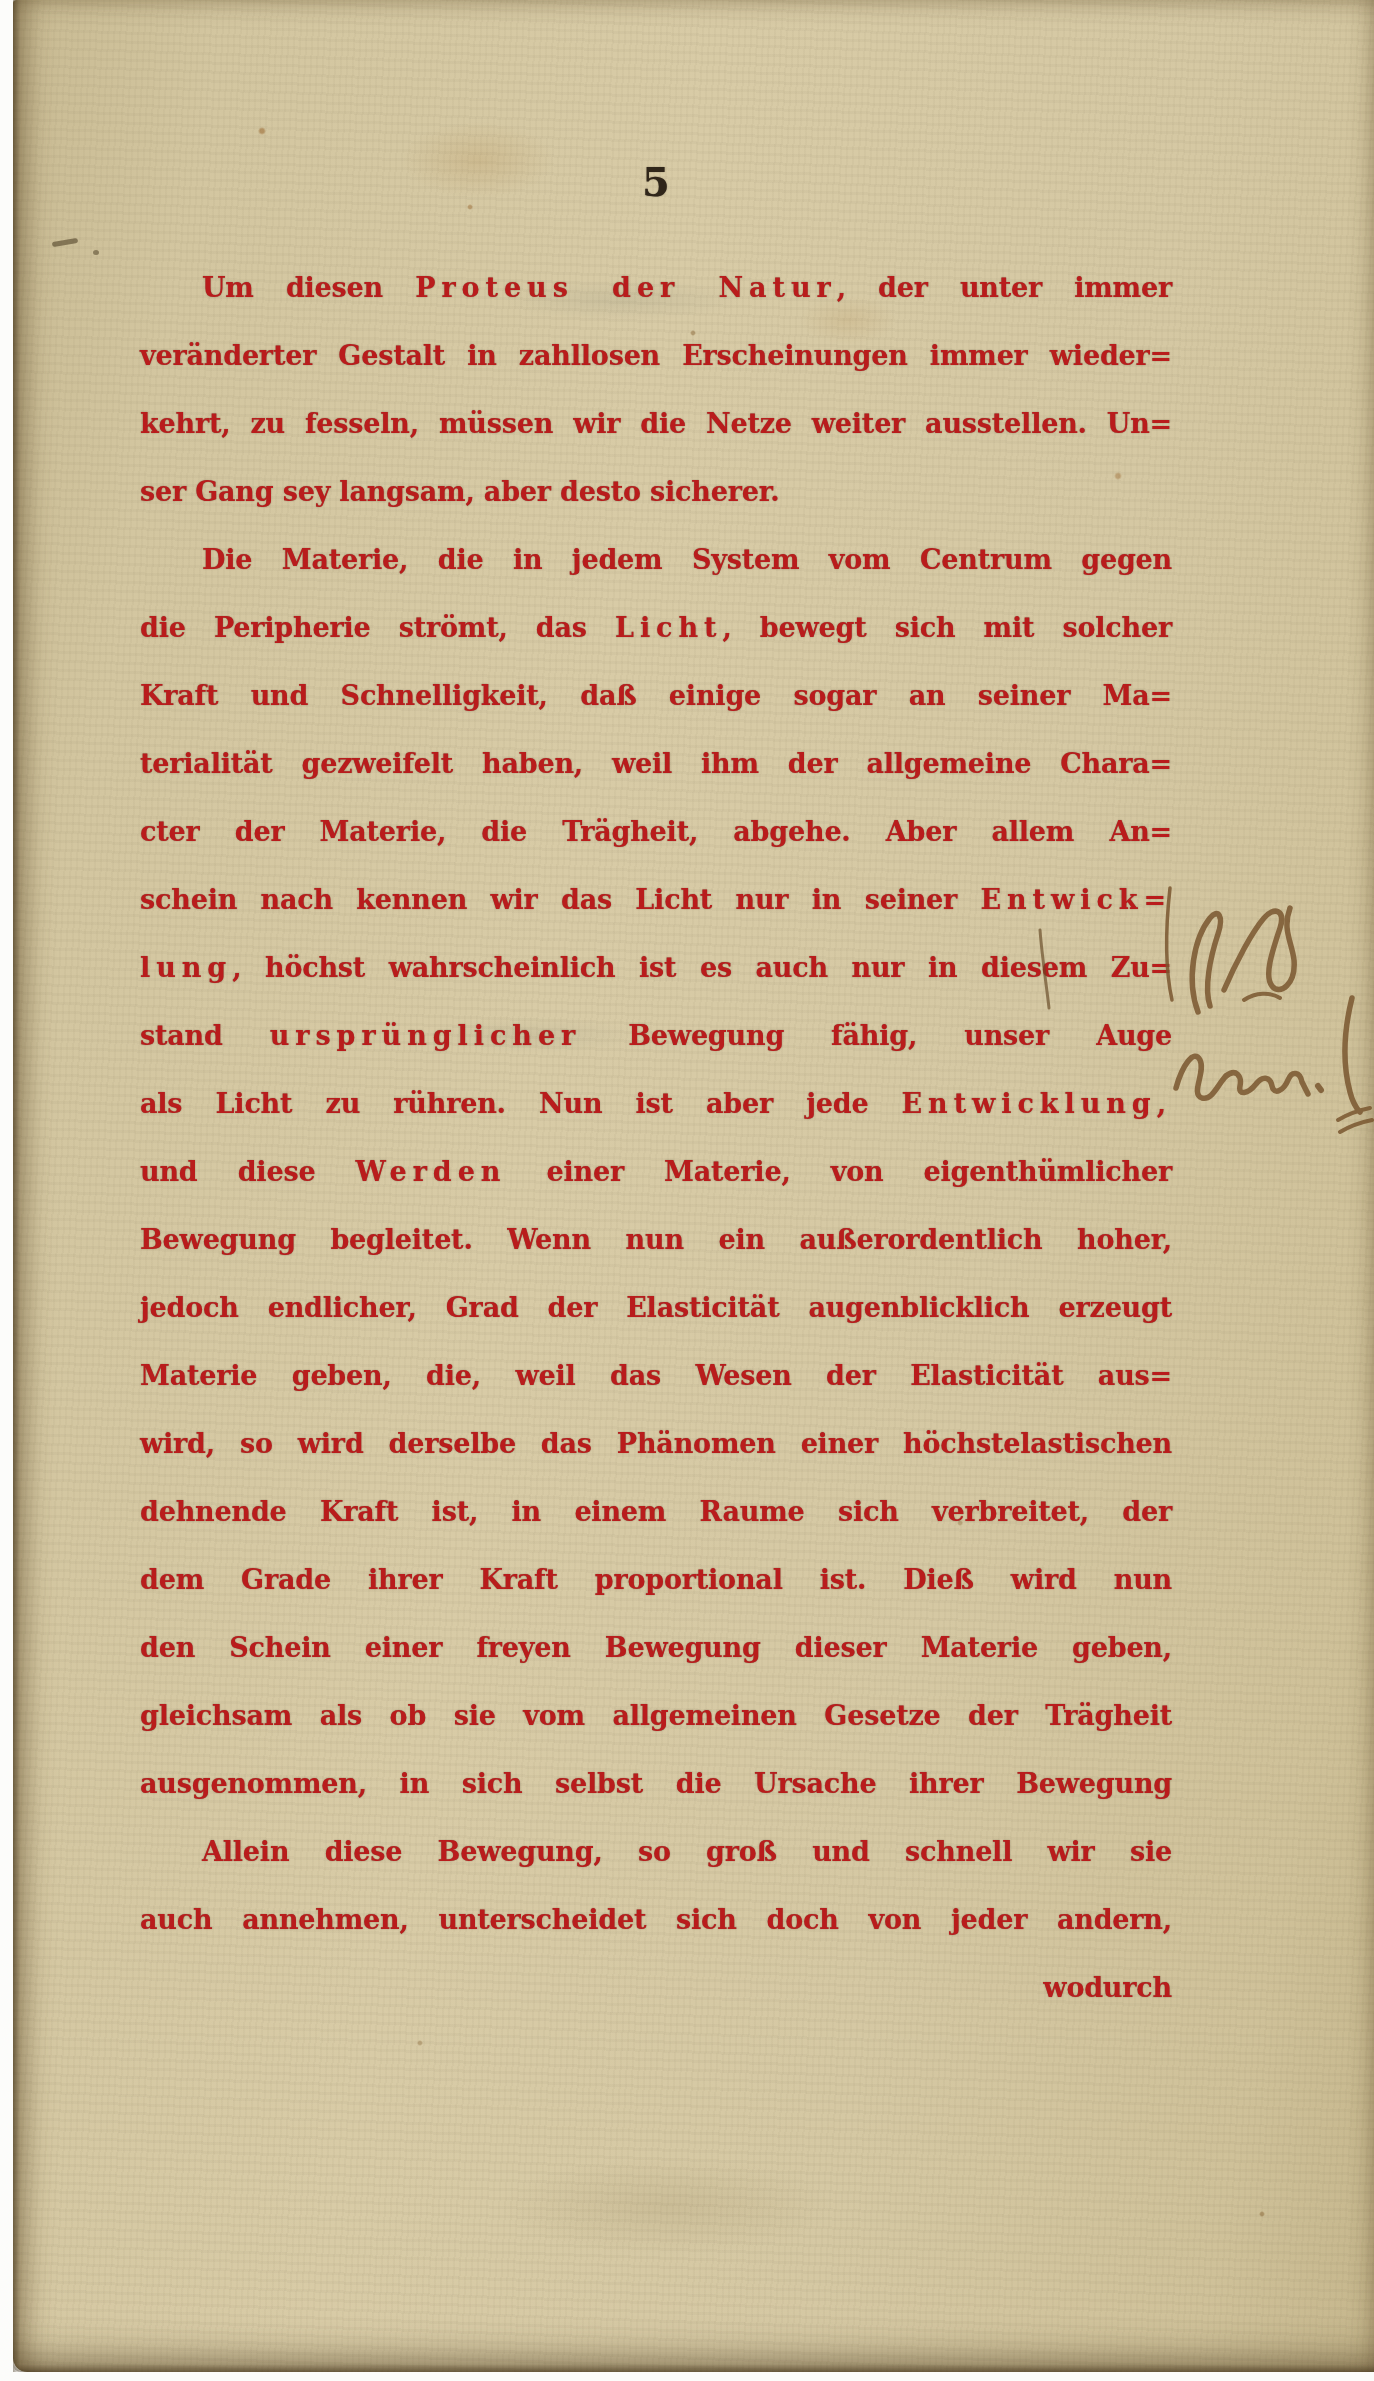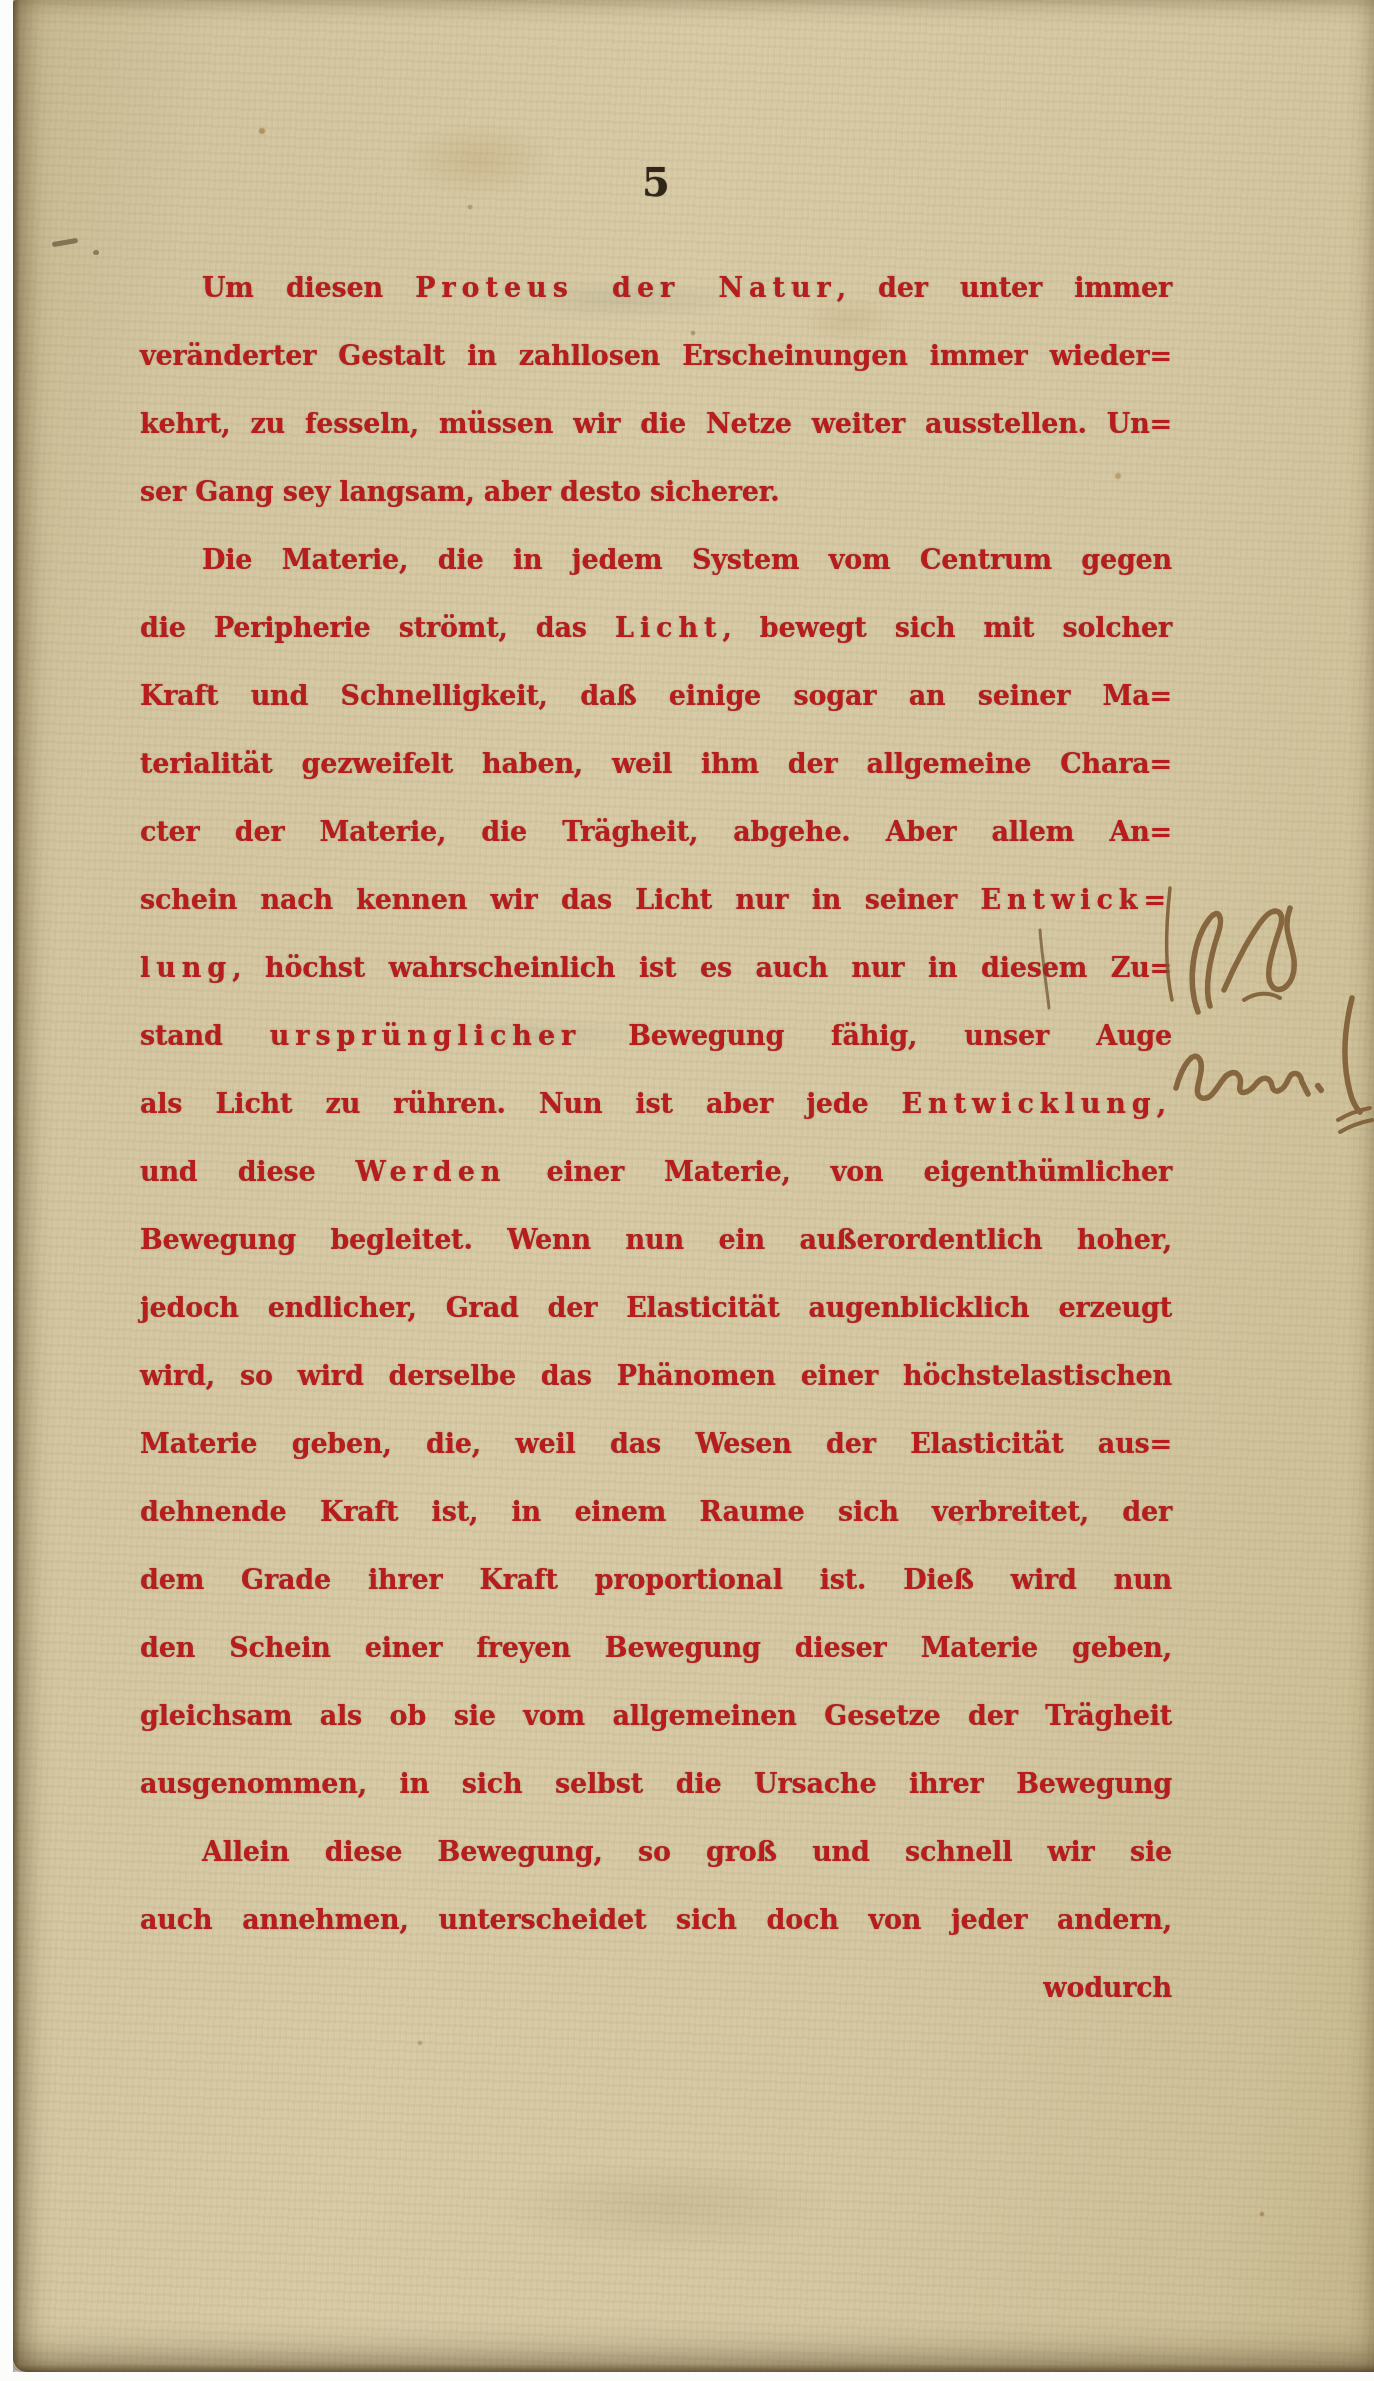--- a/index.html
+++ b/index.html
@@ -94,22 +94,22 @@
       <div class="line"><span>Kraft und Schnelligkeit, daß einige sogar an seiner Ma=</span></div>
       <div class="line"><span>terialität gezweifelt haben, weil ihm der allgemeine Chara=</span></div>
       <div class="line"><span>cter der Materie, die Trägheit, abgehe. Aber allem An=</span></div>
       <div class="line"><span>schein nach kennen wir das Licht nur in seiner </span><span class="gesperrt">Entwick=</span></div>
       <div class="line"><span class="gesperrt">lung</span><span>, höchst wahrscheinlich ist es auch nur in diesem Zu=</span></div>
       <div class="line"><span>stand </span><span class="gesperrt">ursprünglicher</span><span> Bewegung fähig, unser Auge</span></div>
       <div class="line"><span>als Licht zu rühren. Nun ist aber jede </span><span class="gesperrt">Entwicklung,</span></div>
       <div class="line"><span>und diese </span><span class="gesperrt">Werden</span><span> einer Materie, von eigenthümlicher</span></div>
       <div class="line"><span>Bewegung begleitet. Wenn nun ein außerordentlich hoher,</span></div>
       <div class="line"><span>jedoch endlicher, Grad der Elasticität augenblicklich erzeugt</span></div>
+      <div class="line"><span>Materie geben, die, weil das Wesen der Elasticität aus=</span></div>
       <div class="line"><span>wird, so wird derselbe das Phänomen einer höchstelastischen</span></div>
-      <div class="line"><span>Materie geben, die, weil das Wesen der Elasticität aus=</span></div>
       <div class="line"><span>dehnende Kraft ist, in einem Raume sich verbreitet, der</span></div>
       <div class="line"><span>dem Grade ihrer Kraft proportional ist. Dieß wird nun</span></div>
       <div class="line"><span>den Schein einer freyen Bewegung dieser Materie geben,</span></div>
       <div class="line"><span>gleichsam als ob sie vom allgemeinen Gesetze der Trägheit</span></div>
       <div class="line"><span>ausgenommen, in sich selbst die Ursache ihrer Bewegung</span></div>
       <div class="line indent"><span>Allein diese Bewegung, so groß und schnell wir sie</span></div>
       <div class="line"><span>auch annehmen, unterscheidet sich doch von jeder andern,</span></div>
       <div class="line align-right"><span>wodurch</span></div>
     </div>
 

